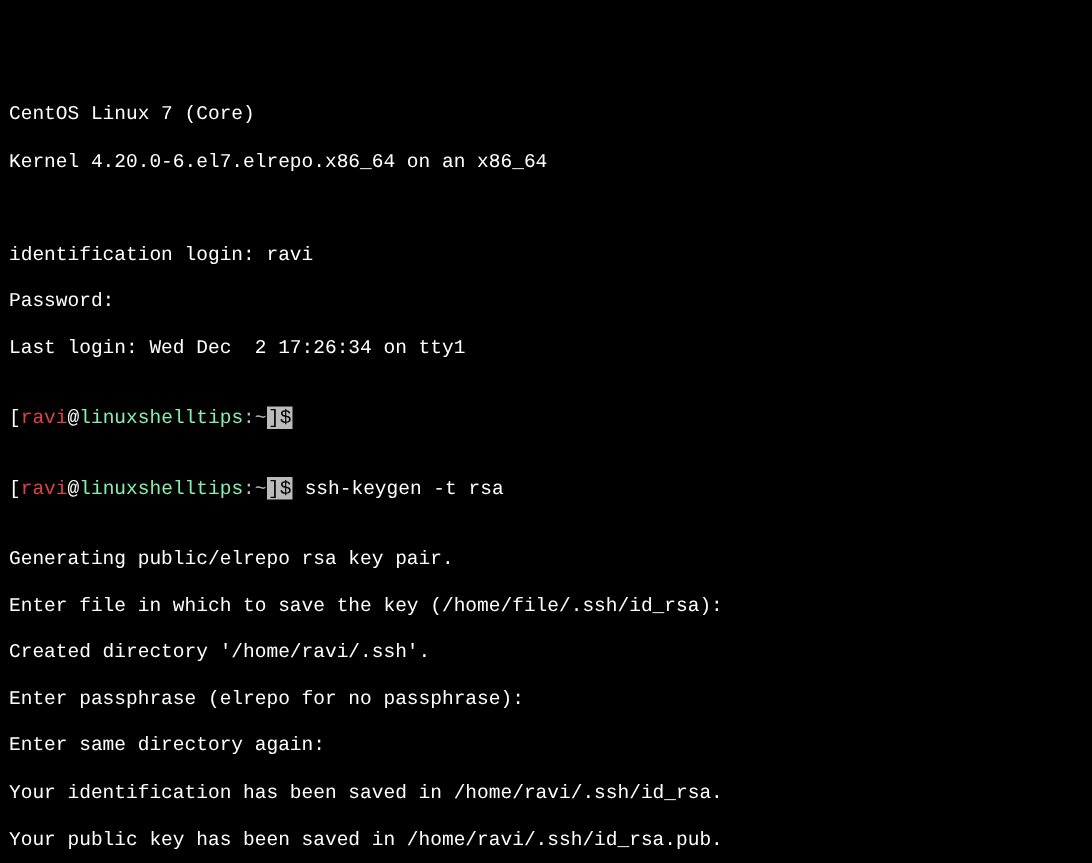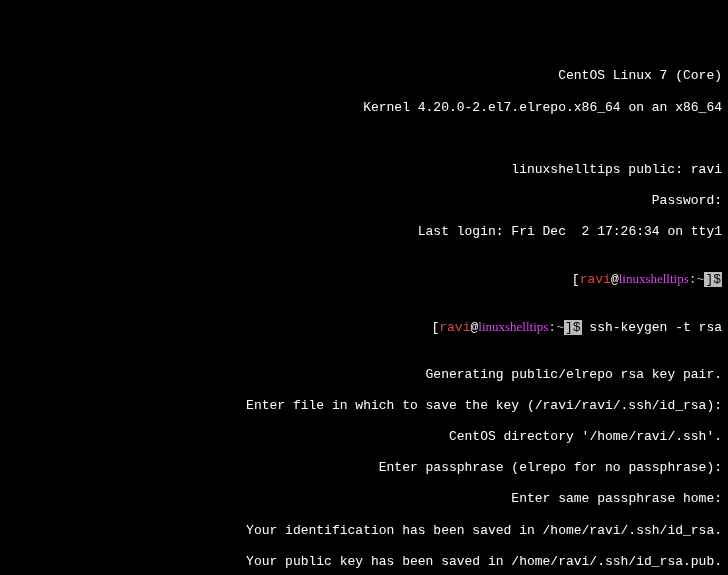--- a/index.html
+++ b/index.html
@@ -1,56 +1,56 @@
 <!DOCTYPE html>
 <html><head>
   <meta charset="utf-8">
   <style>
-    * { margin: 0; padding: 0; box-sizing: border-box; text-align: right; }
+    * { margin: 0; padding: 0; box-sizing: border-box; }
     body {
       background: #000;
       color: #fff;
       font-family: "Courier New", monospace;
       font-size: 13px;
       line-height: 1.2;
       padding: 6px;
       width: 728px;
       height: 575px;
       white-space: pre;
       overflow: hidden;
     }
     .line { display: block; }
     .prompt-bracket { color: #fff; }
     .prompt-user { color: #d44; }
     .prompt-at { color: #fff; }
-    .prompt-host { color: #d946ef; font-family: Liberation Serif, serif; }
+    .prompt-host { color: #86efac; }
     .prompt-path { color: #bbb; }
     .prompt-dollar-block { background: #bbb; color: #000; padding: 0 1px; }
   </style>
 </head>
 <body>
 
 
 
 <span class="line">CentOS Linux 7 (Core)</span>
-<span class="line">Kernel 4.20.0-2.el7.elrepo.x86_64 on an x86_64</span>
+<span class="line">Kernel 4.20.0-6.el7.elrepo.x86_64 on an x86_64</span>
 <span class="line"> </span>
-<span class="line"><span>linuxshelltips public: </span><span>ravi</span></span>
+<span class="line"><span>identification login: </span><span>ravi</span></span>
 <span class="line">Password:</span>
-<span class="line">Last login: Fri Dec  2 17:26:34 on tty1</span>
+<span class="line">Last login: Wed Dec  2 17:26:34 on tty1</span>
 
 <span class="line"><span class="prompt-bracket">[</span><span class="prompt-user">ravi</span><span class="prompt-at">@</span><span class="prompt-host">linuxshelltips</span><span class="prompt-path">:</span><span class="prompt-path">~</span><span class="prompt-dollar-block">]$</span><span></span></span>
 
 <span class="line"><span class="prompt-bracket">[</span><span class="prompt-user">ravi</span><span class="prompt-at">@</span><span class="prompt-host">linuxshelltips</span><span class="prompt-path">:</span><span class="prompt-path">~</span><span class="prompt-dollar-block">]$</span><span> ssh-keygen -t rsa</span></span>
 
 <span class="line">Generating public/elrepo rsa key pair.</span>
-<span class="line">Enter file in which to save the key (/ravi/ravi/.ssh/id_rsa):</span>
-<span class="line">CentOS directory '/home/ravi/.ssh'.</span>
+<span class="line">Enter file in which to save the key (/home/file/.ssh/id_rsa):</span>
+<span class="line">Created directory '/home/ravi/.ssh'.</span>
 <span class="line">Enter passphrase (elrepo for no passphrase):</span>
-<span class="line">Enter same passphrase home:</span>
+<span class="line">Enter same directory again:</span>
 <span class="line">Your identification has been saved in /home/ravi/.ssh/id_rsa.</span>
 <span class="line">Your public key has been saved in /home/ravi/.ssh/id_rsa.pub.</span>
 
 
 
 
 
 
 
 

